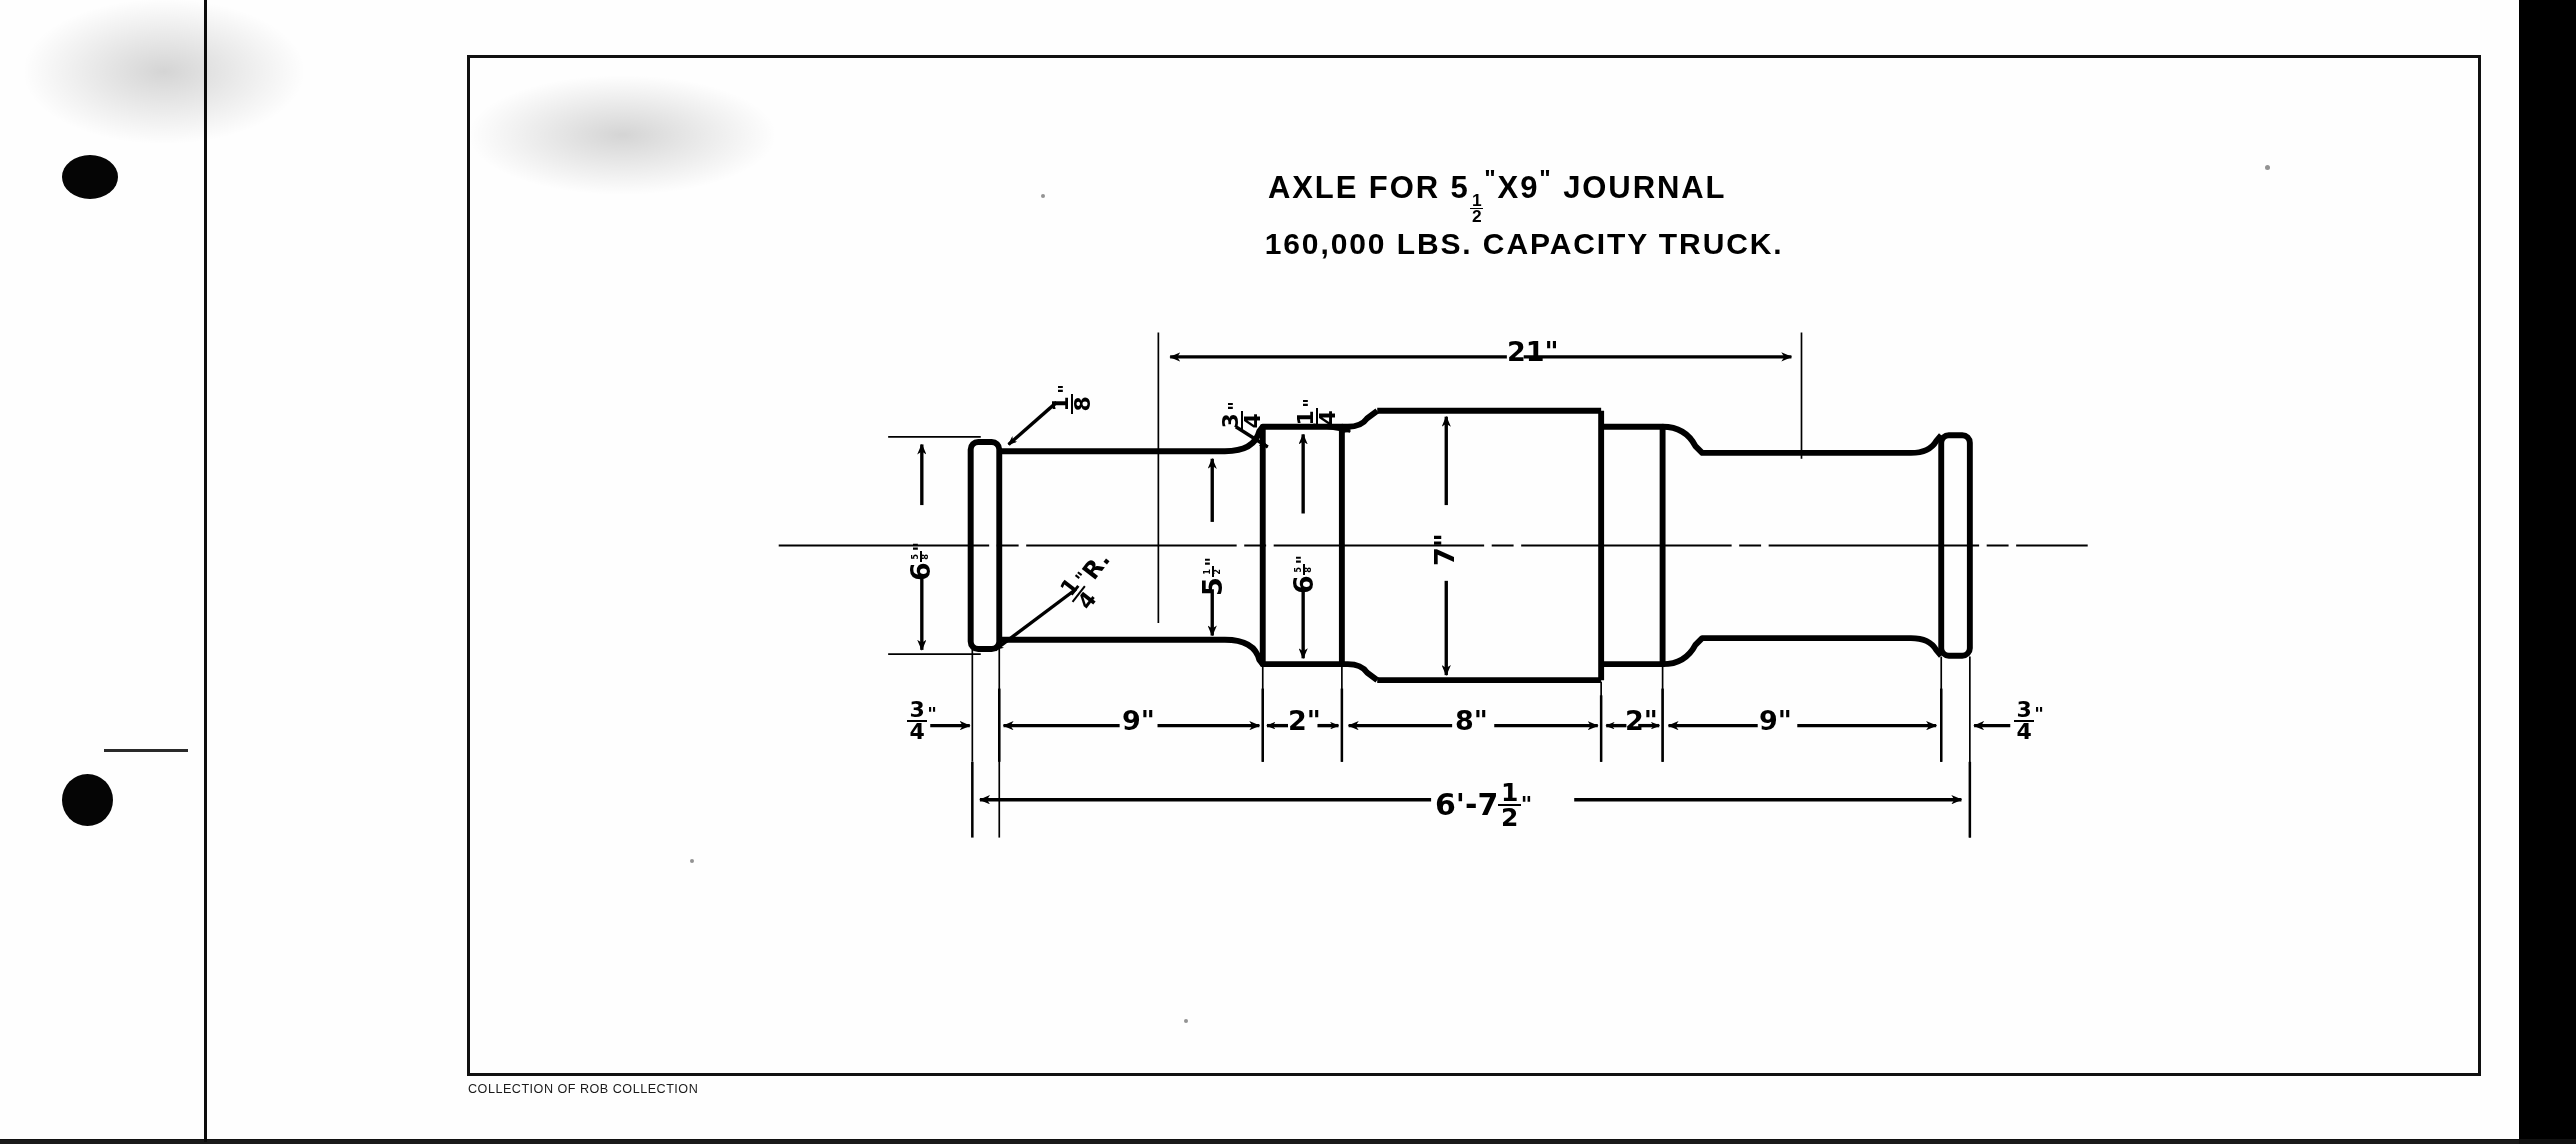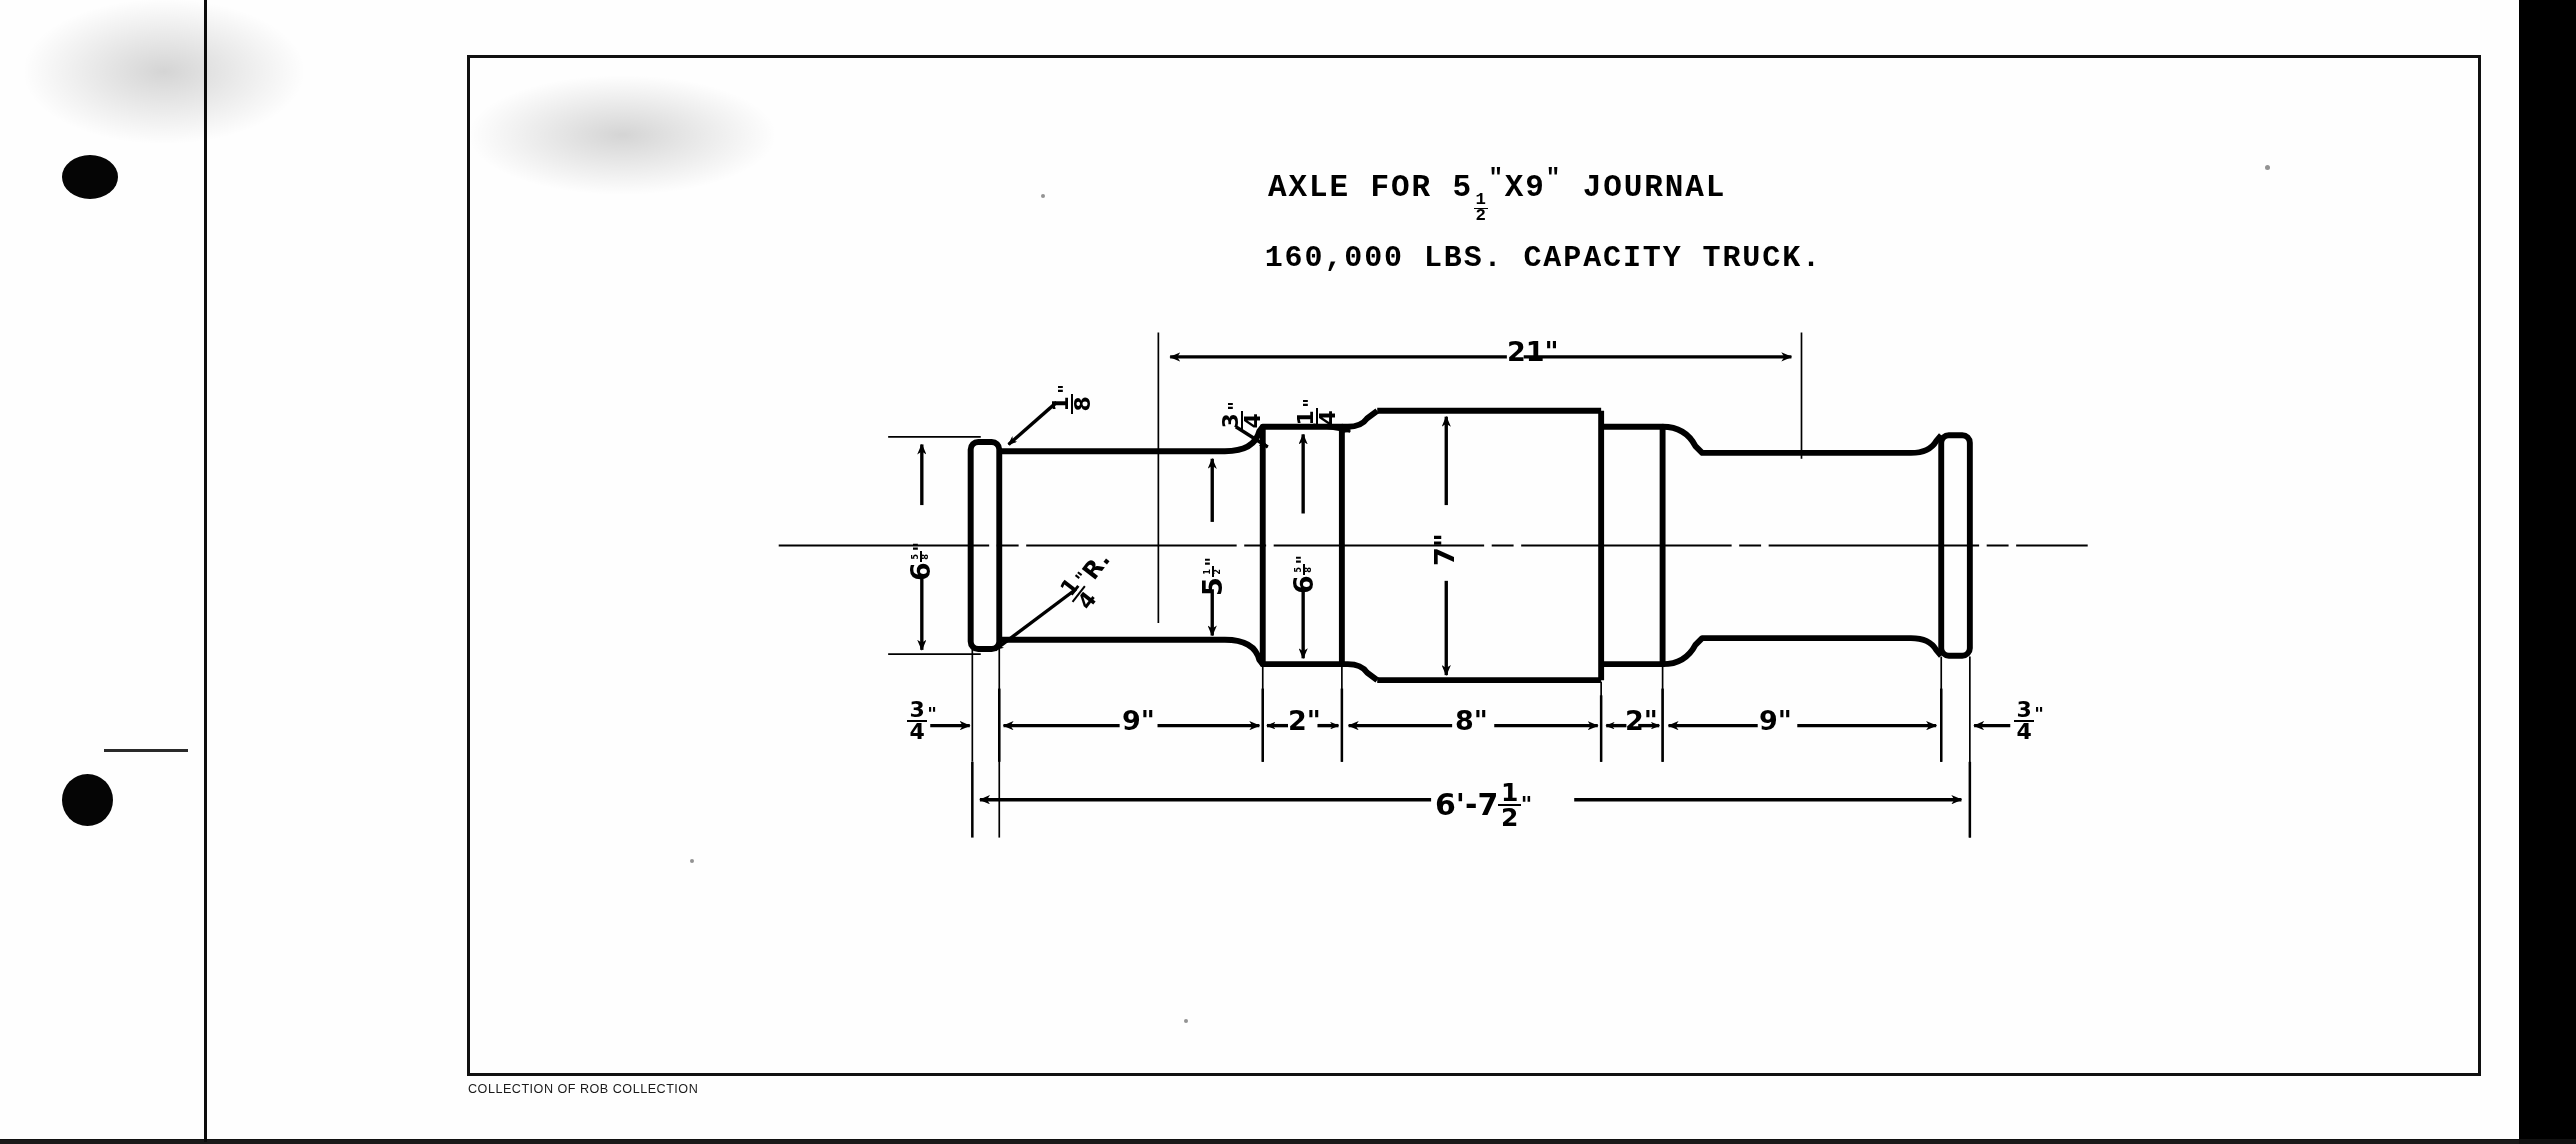--- a/index.html
+++ b/index.html
@@ -90,28 +90,28 @@
 
   
   .titleblock {
     position: absolute;
     left: 1263px; top: 167px;
     width: 690px;
     text-align: center;
     color: #000;
   }
   .title-line {
-    font-family: Liberation Mono, monospace;
+    font-family: Liberation Sans, sans-serif;
     font-weight: 700;
     letter-spacing: 1.9px;
     white-space: nowrap;
     line-height: 1.0;
   }
   .tl1 { font-size: 31px; text-align: left; padding-left: 5px; }
-  .tl2 { font-size: 30px; margin-top: 20px; text-align: left; padding-left: 1.7px; }
+  .tl2 { font-size: 30px; margin-top: 6px; text-align: left; padding-left: 1.7px; }
   .tl3 { font-size: 30px; margin-top: 20px; text-align: center; padding-right: 39px; }
 
   
   .frac {
     display: inline-flex;
     flex-direction: column;
     align-items: center;
     vertical-align: -0.42em;
     line-height: 0.86;
     font-size: 0.56em;

